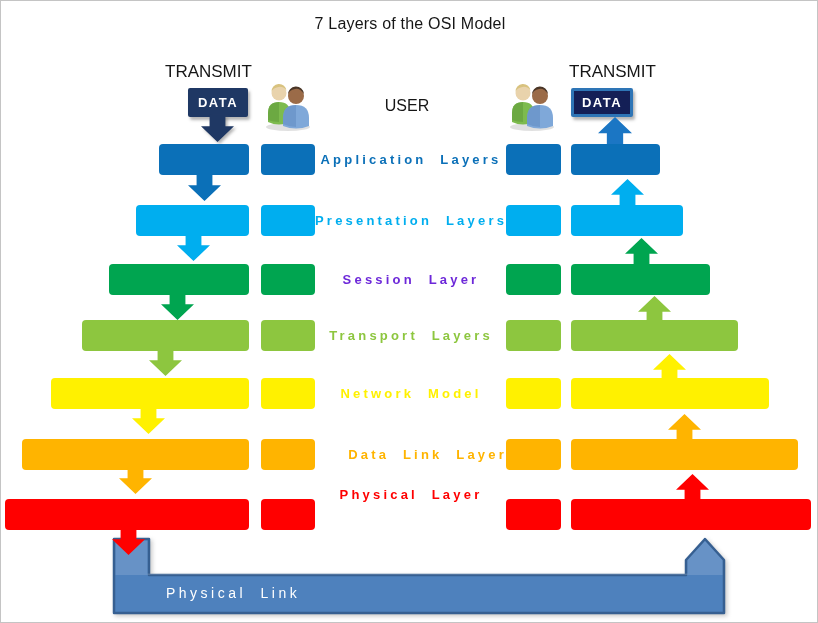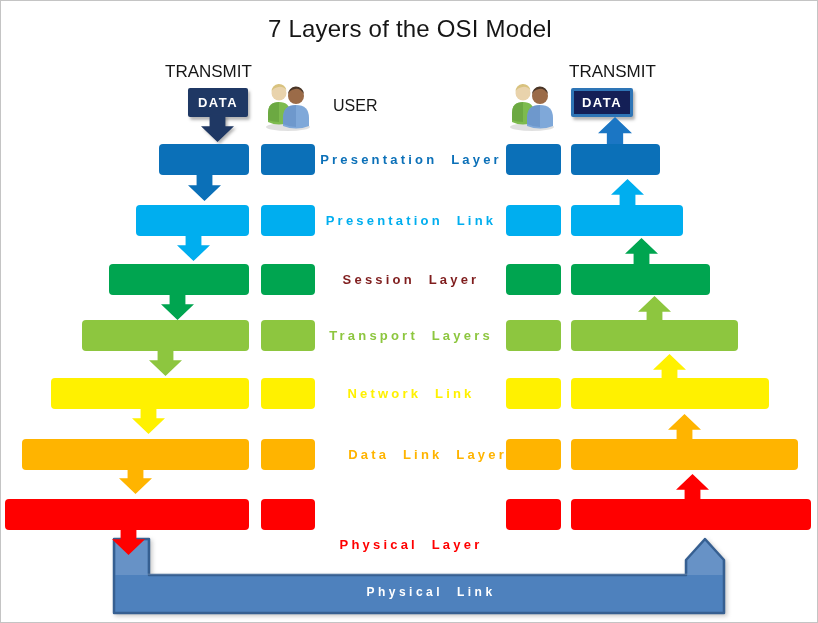--- a/index.html
+++ b/index.html
@@ -5,21 +5,21 @@
   html,body{margin:0;padding:0;background:#fff;}
   #stage{
     position:relative;width:818px;height:623px;background:#ffffff;
     border:1px solid #c4c4c4;box-sizing:border-box;overflow:hidden;
     font-family:"Liberation Sans", sans-serif;
   }
   .abs{position:absolute;}
   
   .title{
     left:0;top:14px;width:818px;text-align:center;
-    font-size:24px;color:#161616;letter-spacing:0.2px;
+    font-size:16px;color:#161616;letter-spacing:0.2px;
   }
   .side-label{font-size:17px;color:#161616;}
   .user-label{font-size:16px;color:#161616;}
   .data-box{
     width:60px;height:29px;border-radius:2px;
     display:flex;align-items:center;justify-content:center;
     color:#fff;font-size:13px;font-weight:bold;letter-spacing:1.5px;
     box-shadow:2px 3px 3px rgba(90,90,90,0.45);
   }
   .data-box.bordered{border:3px solid; box-sizing:border-box;}
@@ -38,46 +38,46 @@
     font-size:13px;font-weight:bold;letter-spacing:3.2px;word-spacing:7px;
     white-space:nowrap;
   }
   
   .r0 .bar,.r0 .sq{top:143px;} .r0 .lbar{left:158px;width:90px;} .r0 .rbar{width:89px;}  .r0 .row-label{top:149px;}
   .r1 .bar,.r1 .sq{top:204px;} .r1 .lbar{left:135px;width:113px;} .r1 .rbar{width:112px;} .r1 .row-label{top:210px;}
   .r2 .bar,.r2 .sq{top:263px;} .r2 .lbar{left:108px;width:140px;} .r2 .rbar{width:139px;} .r2 .row-label{top:269px;}
   .r3 .bar,.r3 .sq{top:319px;} .r3 .lbar{left:81px;width:167px;}  .r3 .rbar{width:167px;} .r3 .row-label{top:325px;}
   .r4 .bar,.r4 .sq{top:377px;} .r4 .lbar{left:50px;width:198px;}  .r4 .rbar{width:198px;} .r4 .row-label{top:383px;}
   .r5 .bar,.r5 .sq{top:438px;} .r5 .lbar{left:21px;width:227px;}  .r5 .rbar{width:227px;} .r5 .row-label{top:444px;text-align:right;}
-  .r6 .bar,.r6 .sq{top:498px;} .r6 .lbar{left:4px;width:244px;}   .r6 .rbar{width:240px;} .r6 .row-label{top:534px;}
+  .r6 .bar,.r6 .sq{top:498px;} .r6 .lbar{left:4px;width:244px;}   .r6 .rbar{width:240px;} .r6 .row-label{top:484px;}
   .r0 .down{left:187px;top:173px;}
   .r1 .down{left:176px;top:233px;} .r1 .up{left:610px;top:178px;}
   .r2 .down{left:160px;top:292px;} .r2 .up{left:624px;top:237px;}
   .r3 .down{left:148px;top:348px;} .r3 .up{left:637px;top:295px;}
   .r4 .down{left:131px;top:406px;} .r4 .up{left:652px;top:353px;}
   .r5 .down{left:118px;top:466px;} .r5 .up{left:667px;top:413px;}
   .r6 .down{left:111px;top:527px;z-index:5;} .r6 .up{left:675px;top:473px;}
   .bar,.arrow{z-index:3;}
   
   #link-svg{left:100px;top:528px;z-index:1;filter:drop-shadow(2px 2px 2px rgba(120,120,120,0.4));}
   .link-label{
-    left:165px;top:584px;width:530px;text-align:center;z-index:2;
-    font-size:12px;font-weight:bold;letter-spacing:3.5px;word-spacing:7px;color:#ffffff;
+    left:165px;top:584px;width:530px;z-index:2;
+    font-size:14px;font-weight:normal;letter-spacing:3.5px;word-spacing:7px;color:#ffffff;
   }
 </style>
 </head>
 <body>
 
 <div id="stage">
 
   <div class="abs title">7 Layers of the OSI Model</div>
 
   <div class="abs side-label" style="left:164px;top:61px;">TRANSMIT</div>
   <div class="abs side-label" style="left:568px;top:61px;">TRANSMIT</div>
-  <div class="abs user-label" style="left:332px;top:96px;width:200px;text-align:left;">USER</div>
+  <div class="abs user-label" style="left:306px;top:96px;width:200px;text-align:center;">USER</div>
 
   <div class="abs data-box" style="left: 187px; top: 87px; background-color: rgb(31, 56, 100);">DATA</div>
   <div class="abs shadow-wrap" style="left:200px;top:114px;">
     <div class="arrow down" style="background-color: rgb(31, 56, 100);"></div>
   </div>
 
   <div class="abs data-box bordered" style="left: 570px; top: 87px; width: 62px; background-color: rgb(20, 31, 86); border-color: rgb(46, 117, 182);">DATA</div>
   <div class="abs arrow up" style="left: 597px; top: 116px; width: 34px; height: 28px; background-color: rgb(27, 118, 196);"></div>
 
   <svg class="abs" style="left:260px;top:80px;" width="54" height="50" viewBox="0 0 54 50">
@@ -107,60 +107,60 @@
       <circle cx="35" cy="15" r="8" style="fill: rgb(155, 107, 72);"></circle>
       <path d="M27,14 a8,8 0 0 1 16,-1 q-4,-6 -9,-5 q-6,1 -7,6 z" style="fill: rgb(74, 53, 38);"></path>
       <path d="M22,37 q0,-13 13,-13 q13,0 13,13 l0,8 q-13,5 -26,0 z" style="fill: rgb(127, 168, 217);"></path>
       <path d="M22,37 q0,-13 13,-13 l0,22 q-7,0 -13,-3 z" opacity="0.45" style="fill: rgb(92, 134, 188);"></path>
     </g>
   </svg>
 
   <div class="r0">
     <div class="abs bar lbar" style="background-color: rgb(11, 112, 184);"></div>
     <div class="abs bar lbox sq" style="background-color: rgb(11, 112, 184);"></div>
-    <div class="abs row-label" style="color: rgb(11, 112, 184);">Presentation Layer</div>
+    <div class="abs row-label" style="color: rgb(11, 112, 184);">Application Layers</div>
     <div class="abs bar rbox sq" style="background-color: rgb(11, 112, 184);"></div>
     <div class="abs bar rbar" style="background-color: rgb(11, 112, 184);"></div>
     <div class="abs arrow down" style="background-color: rgb(11, 112, 184);"></div>
   </div>
 
   <div class="r1">
     <div class="abs bar lbar" style="background-color: rgb(0, 174, 239);"></div>
     <div class="abs bar lbox sq" style="background-color: rgb(0, 174, 239);"></div>
-    <div class="abs row-label" style="color: rgb(0, 174, 239);">Presentation Link</div>
+    <div class="abs row-label" style="color: rgb(0, 174, 239);">Presentation Layers</div>
     <div class="abs bar rbox sq" style="background-color: rgb(0, 174, 239);"></div>
     <div class="abs bar rbar" style="background-color: rgb(0, 174, 239);"></div>
     <div class="abs arrow down" style="background-color: rgb(0, 174, 239);"></div>
     <div class="abs arrow up" style="background-color: rgb(0, 174, 239);"></div>
   </div>
 
   <div class="r2">
     <div class="abs bar lbar" style="background-color: rgb(0, 165, 80);"></div>
     <div class="abs bar lbox sq" style="background-color: rgb(0, 165, 80);"></div>
-    <div class="abs row-label" style="color: #7f1d1d;">Session Layer</div>
+    <div class="abs row-label" style="color: #6d28d9;">Session Layer</div>
     <div class="abs bar rbox sq" style="background-color: rgb(0, 165, 80);"></div>
     <div class="abs bar rbar" style="background-color: rgb(0, 165, 80);"></div>
     <div class="abs arrow down" style="background-color: rgb(0, 165, 80);"></div>
     <div class="abs arrow up" style="background-color: rgb(0, 165, 80);"></div>
   </div>
 
   <div class="r3">
     <div class="abs bar lbar" style="background-color: rgb(141, 198, 63);"></div>
     <div class="abs bar lbox sq" style="background-color: rgb(141, 198, 63);"></div>
     <div class="abs row-label" style="color: rgb(141, 198, 63);">Transport Layers</div>
     <div class="abs bar rbox sq" style="background-color: rgb(141, 198, 63);"></div>
     <div class="abs bar rbar" style="background-color: rgb(141, 198, 63);"></div>
     <div class="abs arrow down" style="background-color: rgb(141, 198, 63);"></div>
     <div class="abs arrow up" style="background-color: rgb(141, 198, 63);"></div>
   </div>
 
   <div class="r4">
     <div class="abs bar lbar" style="background-color: rgb(255, 241, 0);"></div>
     <div class="abs bar lbox sq" style="background-color: rgb(255, 241, 0);"></div>
-    <div class="abs row-label" style="color: rgb(255, 241, 0);">Network Link</div>
+    <div class="abs row-label" style="color: rgb(255, 241, 0);">Network Model</div>
     <div class="abs bar rbox sq" style="background-color: rgb(255, 241, 0);"></div>
     <div class="abs bar rbar" style="background-color: rgb(255, 241, 0);"></div>
     <div class="abs arrow down" style="background-color: rgb(255, 241, 0);"></div>
     <div class="abs arrow up" style="background-color: rgb(255, 241, 0);"></div>
   </div>
 
   <div class="r5">
     <div class="abs bar lbar" style="background-color: rgb(255, 180, 0);"></div>
     <div class="abs bar lbox sq" style="background-color: rgb(255, 180, 0);"></div>
     <div class="abs row-label" style="color: rgb(255, 180, 0);">Data Link Layer</div>

